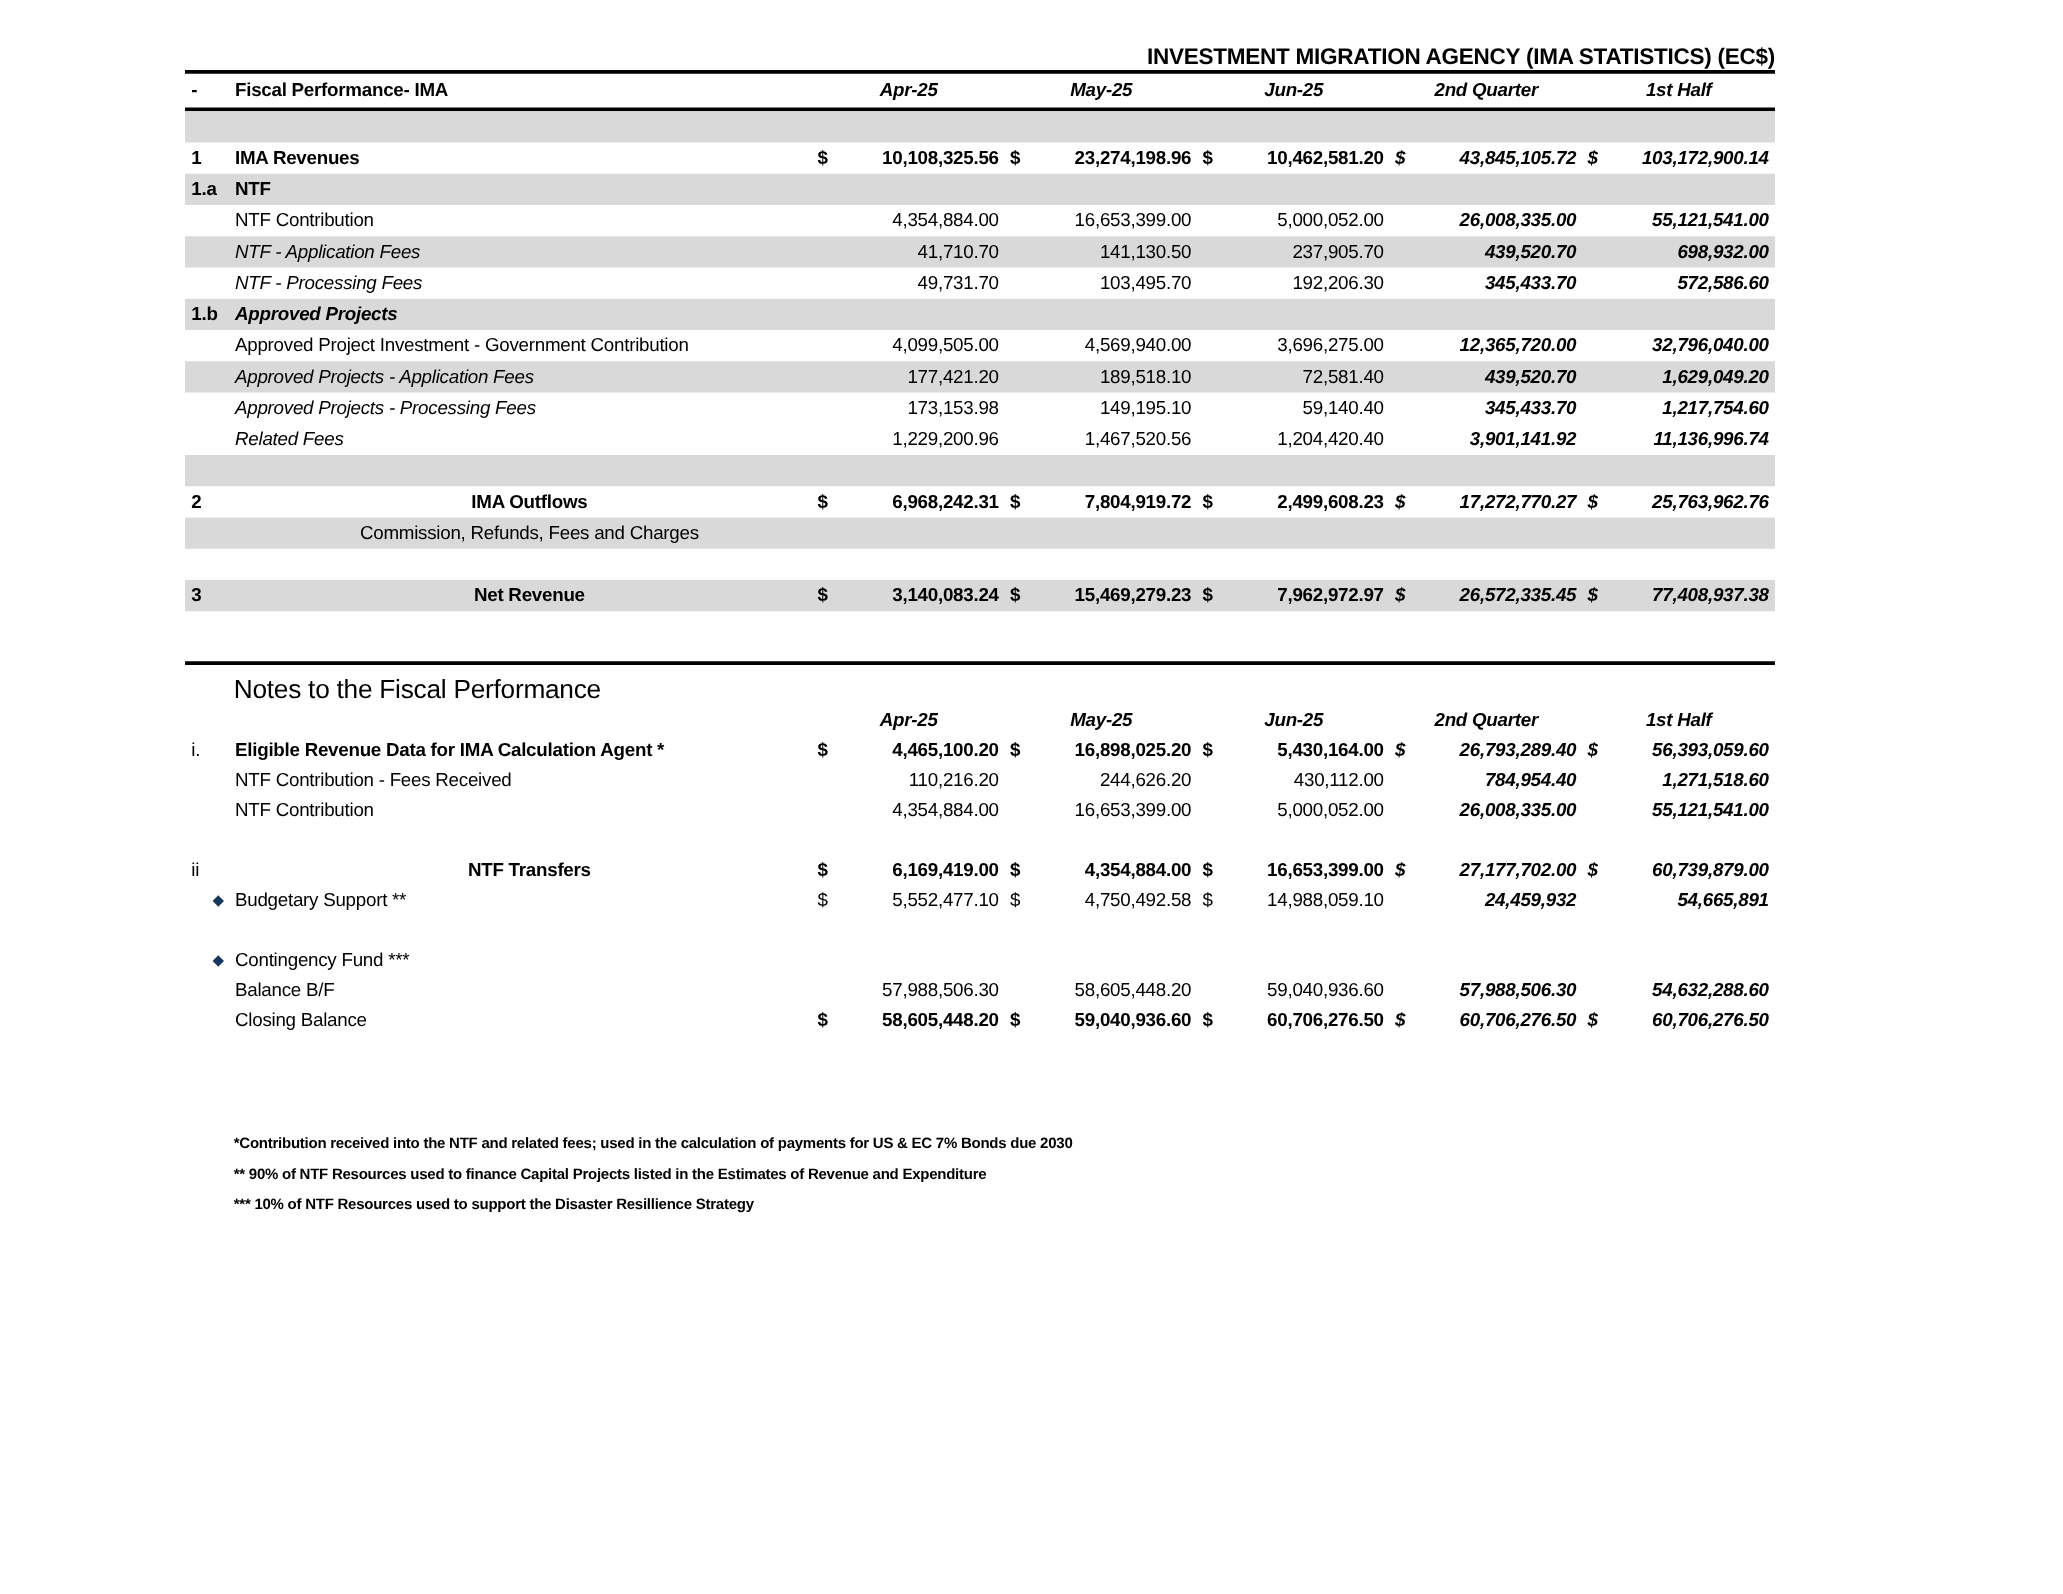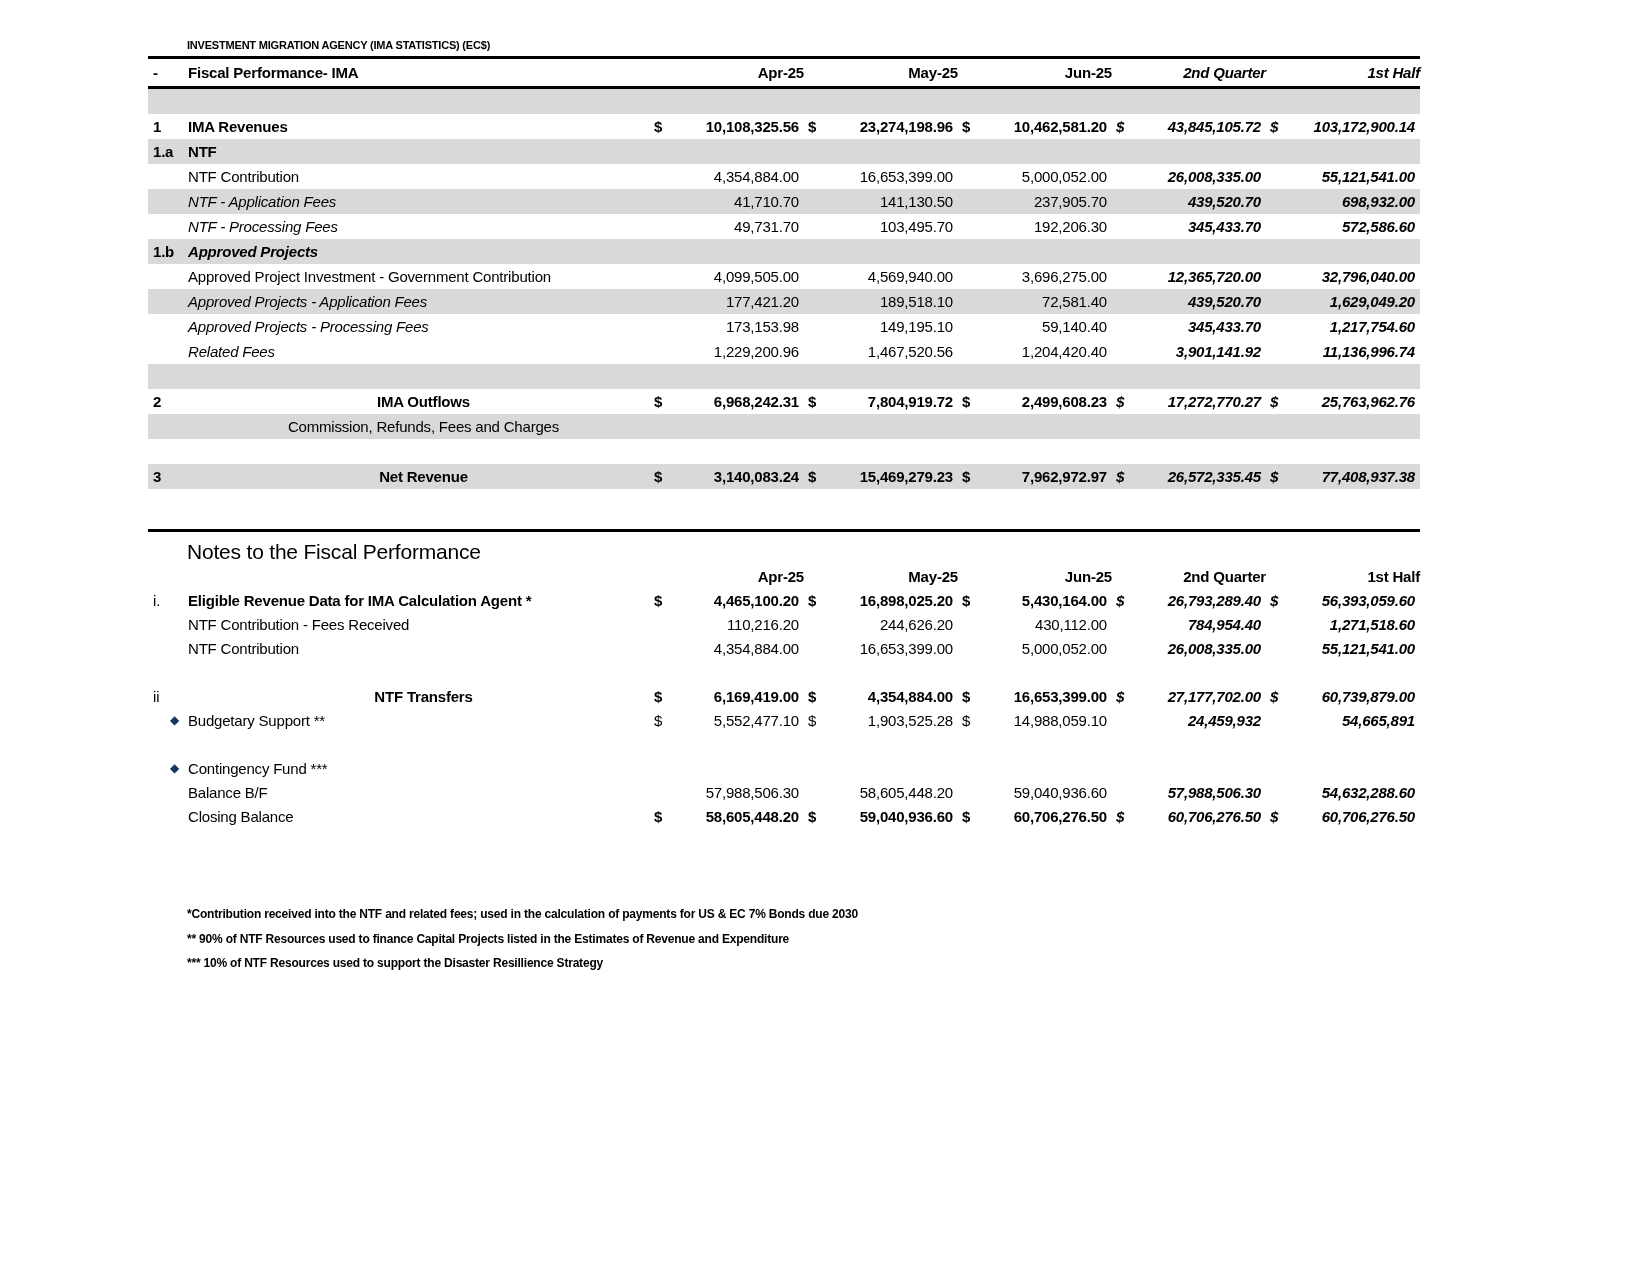--- a/index.html
+++ b/index.html
@@ -3,35 +3,35 @@
 <meta charset="utf-8">
 <style>
   * { margin:0; padding:0; box-sizing:border-box; }
   html,body { width:1650px; height:1275px; background:#ffffff; overflow:hidden;
               font-family:"Liberation Sans", sans-serif; color:#000; }
   #sheet { position:absolute; left:148px; top:34px; width:1272px; }
   .b { font-weight:bold; }
   .i { font-style:italic; }
   .rule { height:3px; background:#000; }
   .title-row { height:22px; line-height:22px; padding-left:39px;
-               font-size:11px; font-weight:bold; letter-spacing:-0.2px; }
+               font-size:18px; font-weight:bold; letter-spacing:-0.2px;text-align:right; }
   .row { display:grid; grid-template-columns:40px 1fr repeat(5, 20px 134px);
          align-items:center; font-size:15px; letter-spacing:-0.2px; }
   .r25 { height:25px; }
   .r24 { height:24px; }
   .r27 { height:27px; }
   .shaded { background:var(--shaded,#D9D9D9); }
   .cell { overflow:visible; white-space:nowrap; }
   .num  { padding-left:5px; }
   .label{ padding-left:0; }
   .ind1 { padding-left:9px;text-align:center; }
   .ind2 { padding-left:15px; }
   .usd  { text-align:left; padding-left:4px; }
   .val  { text-align:right; padding-right:5px; }
-  .mon  { grid-column:span 2; text-align:right; }
+  .mon  { grid-column:span 2; text-align:center;font-style:italic; }
   .diamond { float:right; margin-right:9px; font-size:12px; color:var(--diamond,#17375E); }
   .spacer { width:100%; }
   .notes-title { font-size:21px; letter-spacing:-0.2px;
                  padding-left:39px; height:24px; line-height:24px; }
   .footnotes { padding-left:39px; margin-top:74px; }
   .footnote { font-size:12px; font-weight:bold; line-height:24.5px; letter-spacing:-0.2px; }
 </style>
 </head>
 <body>
 
@@ -359,21 +359,21 @@
         <div class="cell val b i">60,739,879.00</div>
       </div>
       <div class="row r24">
         <div class="cell num">
           <div class="diamond">◆</div>
         </div>
         <div class="cell label">Budgetary Support **</div>
         <div class="cell usd">$</div>
         <div class="cell val">5,552,477.10</div>
         <div class="cell usd">$</div>
-        <div class="cell val">1,903,525.28</div>
+        <div class="cell val">4,750,492.58</div>
         <div class="cell usd">$</div>
         <div class="cell val">14,988,059.10</div>
         <div class="cell usd b i"></div>
         <div class="cell val b i">24,459,932</div>
         <div class="cell usd b i"></div>
         <div class="cell val b i">54,665,891</div>
       </div>
       <div class="row r24">
         <div class="cell num"></div>
         <div class="cell label"></div>

